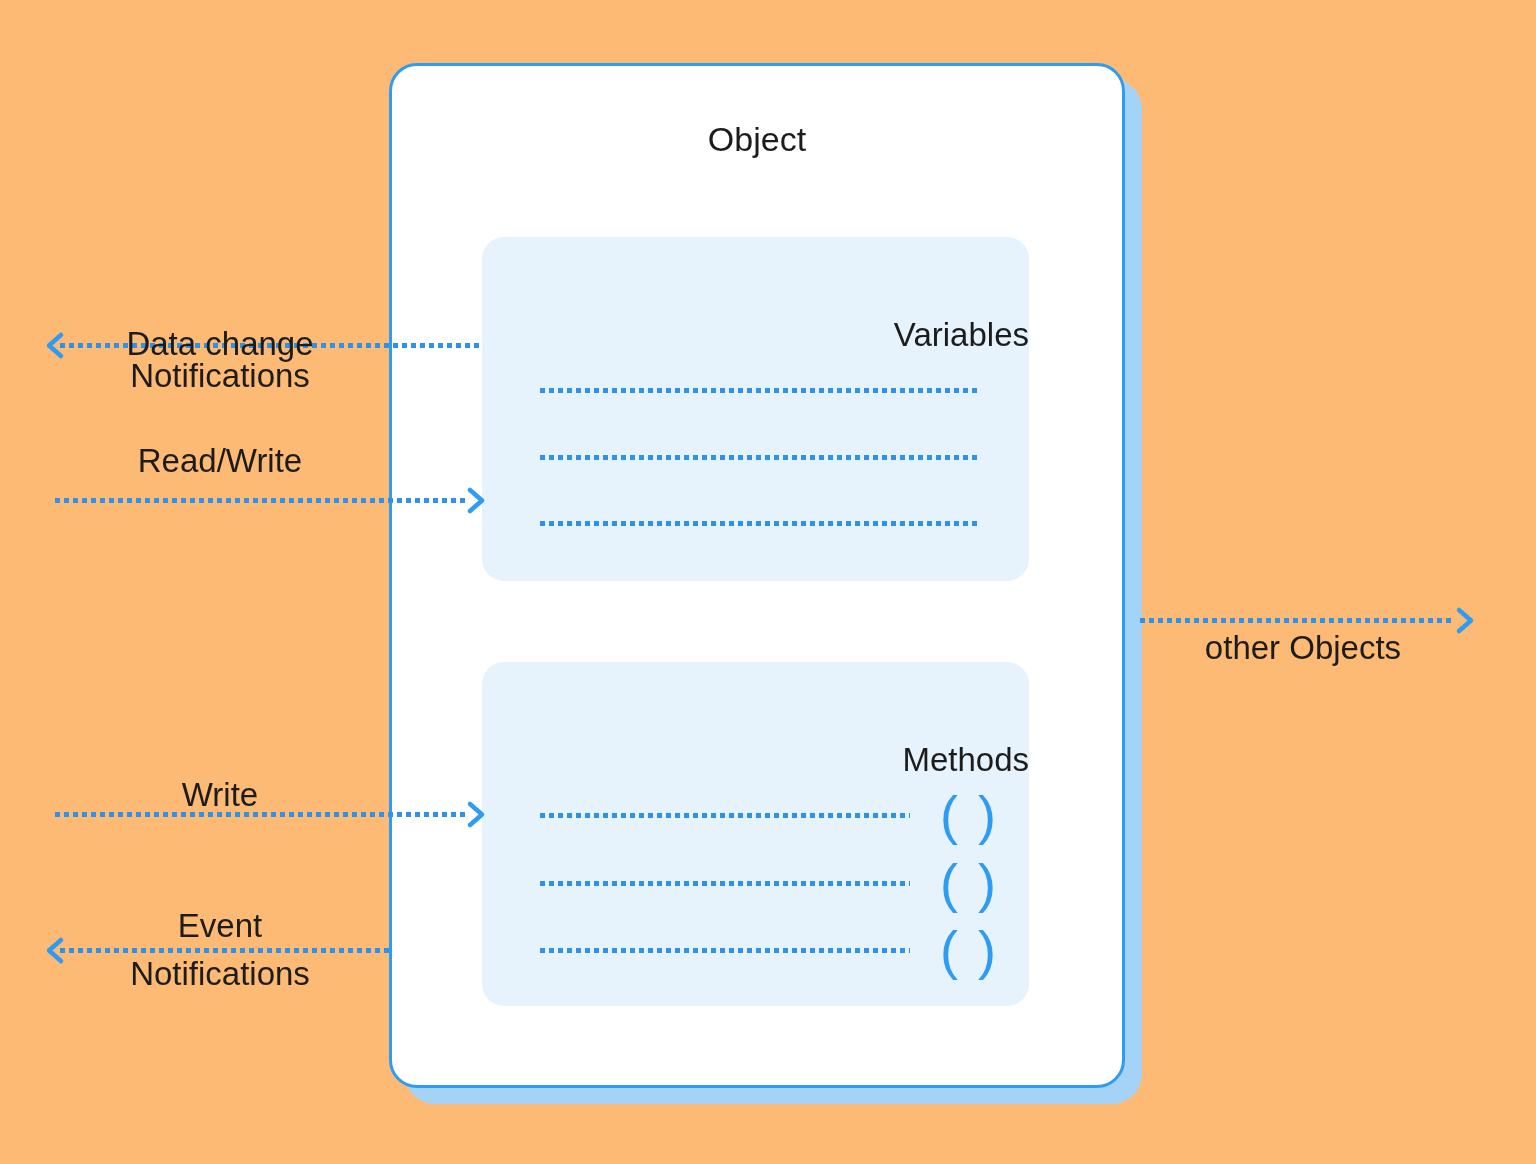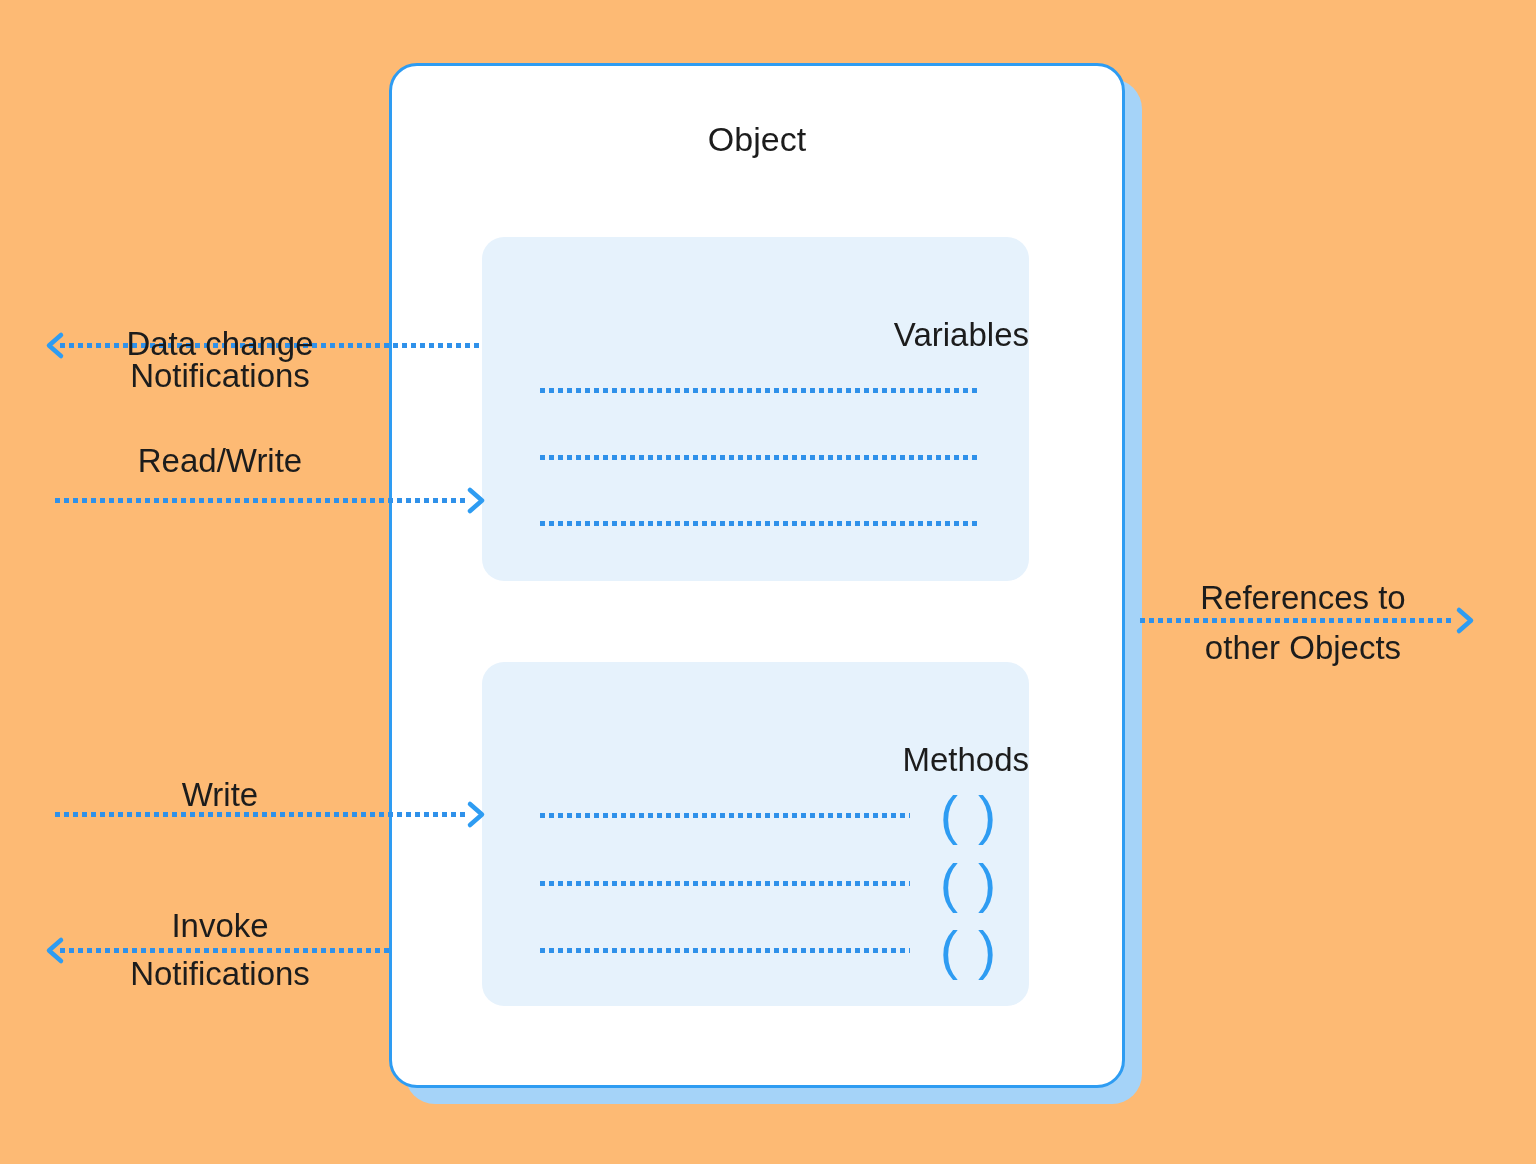--- a/index.html
+++ b/index.html
@@ -189,30 +189,29 @@
   </div>
 
   <div class="arrow-label lbl-invoke">Write</div>
   <div class="arrow-line line-invoke"></div>
   <div class="chevron chev-invoke">
     <svg width="30" height="30" viewBox="0 0 30 30">
         <polyline points="11,5 23,15.5 11,26" fill="none" stroke="#2E9CF2" stroke-width="4.5" stroke-linecap="round" stroke-linejoin="round"></polyline>
       </svg>
   </div>
 
-  <div class="arrow-label lbl-event-1">Invoke</div>
+  <div class="arrow-label lbl-event-1">Event</div>
   <div class="arrow-line line-event"></div>
   <div class="chevron chev-event">
     <svg width="30" height="30" viewBox="0 0 30 30">
         <polyline points="19,5 7,15.5 19,26" fill="none" stroke="#2E9CF2" stroke-width="4.5" stroke-linecap="round" stroke-linejoin="round"></polyline>
       </svg>
   </div>
   <div class="arrow-label lbl-event-2">Notifications</div>
 
-  <div class="arrow-label lbl-refs-1">References to</div>
   <div class="arrow-line line-refs"></div>
   <div class="chevron chev-refs">
     <svg width="30" height="30" viewBox="0 0 30 30">
         <polyline points="11,5 23,15.5 11,26" fill="none" stroke="#2E9CF2" stroke-width="4.5" stroke-linecap="round" stroke-linejoin="round"></polyline>
       </svg>
   </div>
   <div class="arrow-label lbl-refs-2">other Objects</div>
 
 </div>
 

